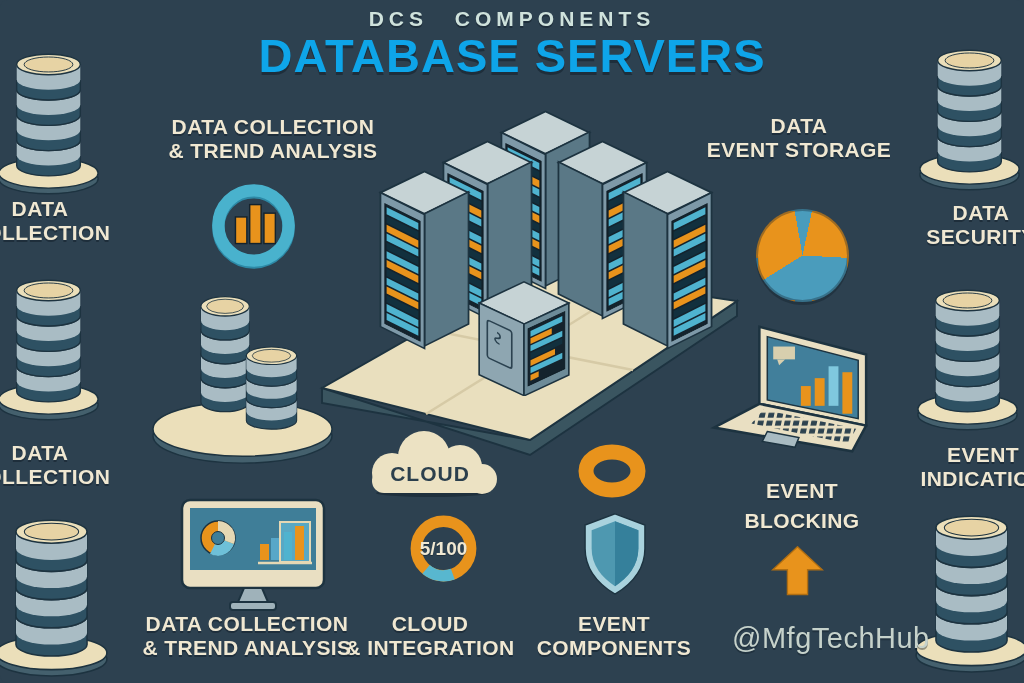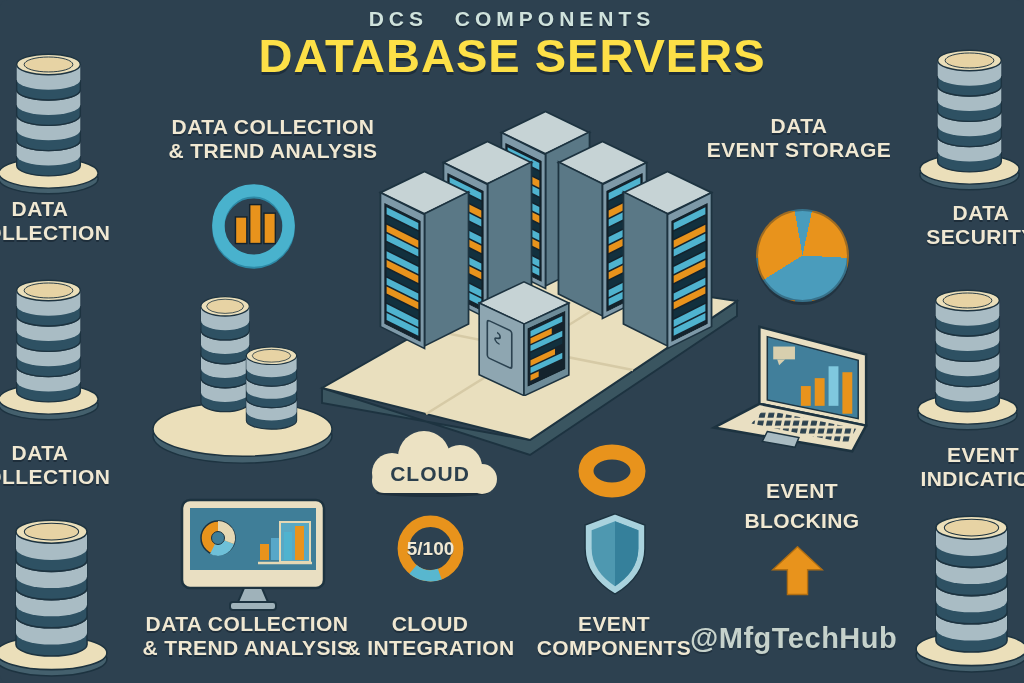--- a/index.html
+++ b/index.html
@@ -1,31 +1,31 @@
 <!DOCTYPE html>
 <html><head>
 <meta charset="utf-8">
 <style>
   html,body{margin:0;padding:0;}
   body{width:1024px;height:683px;overflow:hidden;background:#2d4150;font-family:"Liberation Sans",sans-serif;}
   #canvas{position:relative;width:1024px;height:683px;background:#2d4150;overflow:hidden;border-radius:8px;}
   .kicker{position:absolute;left:0;width:100%;top:7px;text-align:center;color:#cfe2dc;font-weight:700;
           font-size:21px;letter-spacing:5px;word-spacing:16px;text-shadow:0 2px 0 rgba(15,28,37,.5);}
-  .main-title{position:absolute;left:0;width:100%;top:28px;text-align:center;color:#fde047;font-weight:700;
+  .main-title{position:absolute;left:0;width:100%;top:28px;text-align:center;color:#0ea5e9;font-weight:700;
           font-size:47px;letter-spacing:1px;text-shadow:0 3px 0 rgba(15,28,37,.5);}
   .lbl{position:absolute;color:#f0e8d2;font-weight:700;text-align:center;font-size:21px;line-height:1.13;
        letter-spacing:.4px;text-shadow:0 2px 0 rgba(15,28,37,.5);}
   .lbl span{display:block;}
   .lbl.gap{line-height:1.45;}
   .icon{position:absolute;}
   .pie{border-radius:50%;
        background:conic-gradient(from -10deg,#4a9cbc 0deg 22deg,#e8931c 22deg 103deg,#4a9cbc 103deg 248deg,#e8931c 248deg 360deg);
        box-shadow:0 3px 0 rgba(15,28,37,.35);border:2px solid rgba(20,35,45,.35);}
-  .watermark{position:absolute;left:690px;top:622px;width:200px;text-align:center;color:#c6d2cb;font-size:29px;
-       font-weight:700;letter-spacing:.5px;text-shadow:0 2px 0 rgba(15,28,37,.4);}
+  .watermark{position:absolute;left:732px;top:622px;width:200px;text-align:left;color:#c6d2cb;font-size:29px;
+       font-weight:400;letter-spacing:.5px;text-shadow:0 2px 0 rgba(15,28,37,.4);}
   .badge-text{position:absolute;left:0;right:0;text-align:center;font-weight:700;color:#2b3f4d;font-size:21px;letter-spacing:1px;}
   .gauge-text{position:absolute;inset:0;display:flex;align-items:center;justify-content:center;
        color:#f0e8d2;font-weight:700;font-size:19px;text-shadow:0 1px 0 rgba(15,28,37,.5);}
 </style>
 </head>
 <body>
 
 <div id="canvas">
 
   <svg width="0" height="0" style="position:absolute" aria-hidden="true">
@@ -192,21 +192,21 @@
         <circle cx="32" cy="44" r="20"></circle>
           <circle cx="64" cy="28" r="26"></circle>
         <circle cx="100" cy="38" r="22"></circle>
           <circle cx="122" cy="50" r="15"></circle>
         <rect x="12" y="40" width="116" height="24" rx="12"></rect>
       </g>
     </svg>
     <span class="badge-text" style="top:33px">CLOUD</span>
   </div>
 
-  <div class="icon" style="left:391px;top:509px;width:79px;height:79px">
+  <div class="icon" style="left:404px;top:509px;width:79px;height:79px">
     <svg width="79" height="79" viewBox="0 0 90 90">
       <circle cx="45" cy="45" r="31" fill="none" stroke="#e8931c" stroke-width="13"></circle>
       <path d="M55.6 74.1 A31 31 0 0 1 25.1 68.7" fill="none" stroke="#58b7cf" stroke-width="13"></path>
     </svg>
     <span class="gauge-text">5/100</span>
   </div>
 
   <svg class="icon" style="left:572px;top:441px" width="80" height="60" viewBox="0 0 80 60">
     <ellipse cx="40" cy="30" rx="26" ry="19" fill="none" stroke="#e8931c" stroke-width="15"></ellipse>
   </svg>

